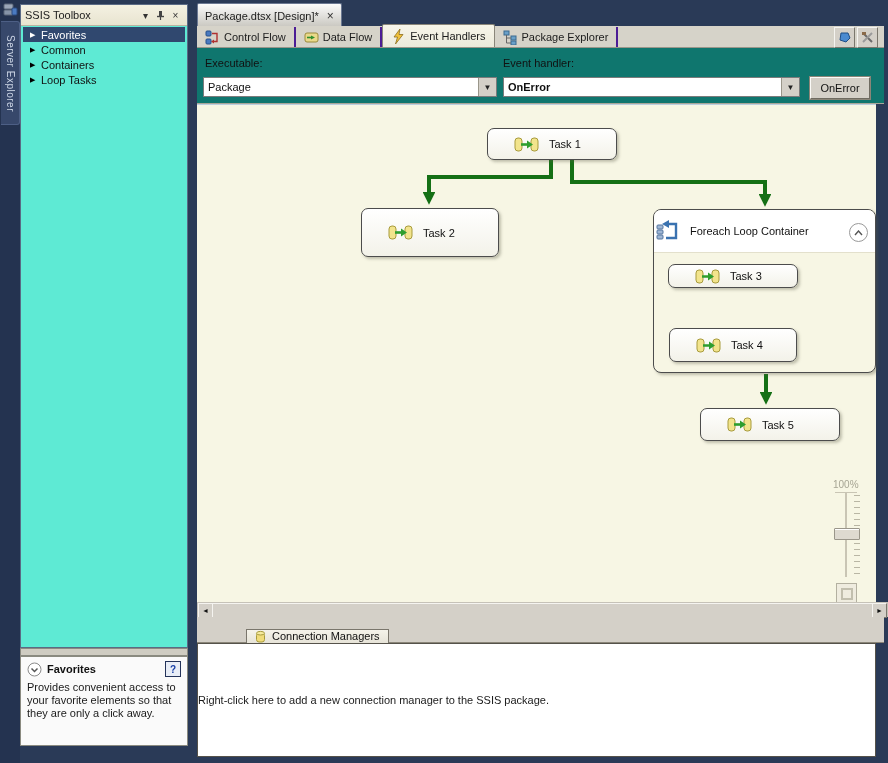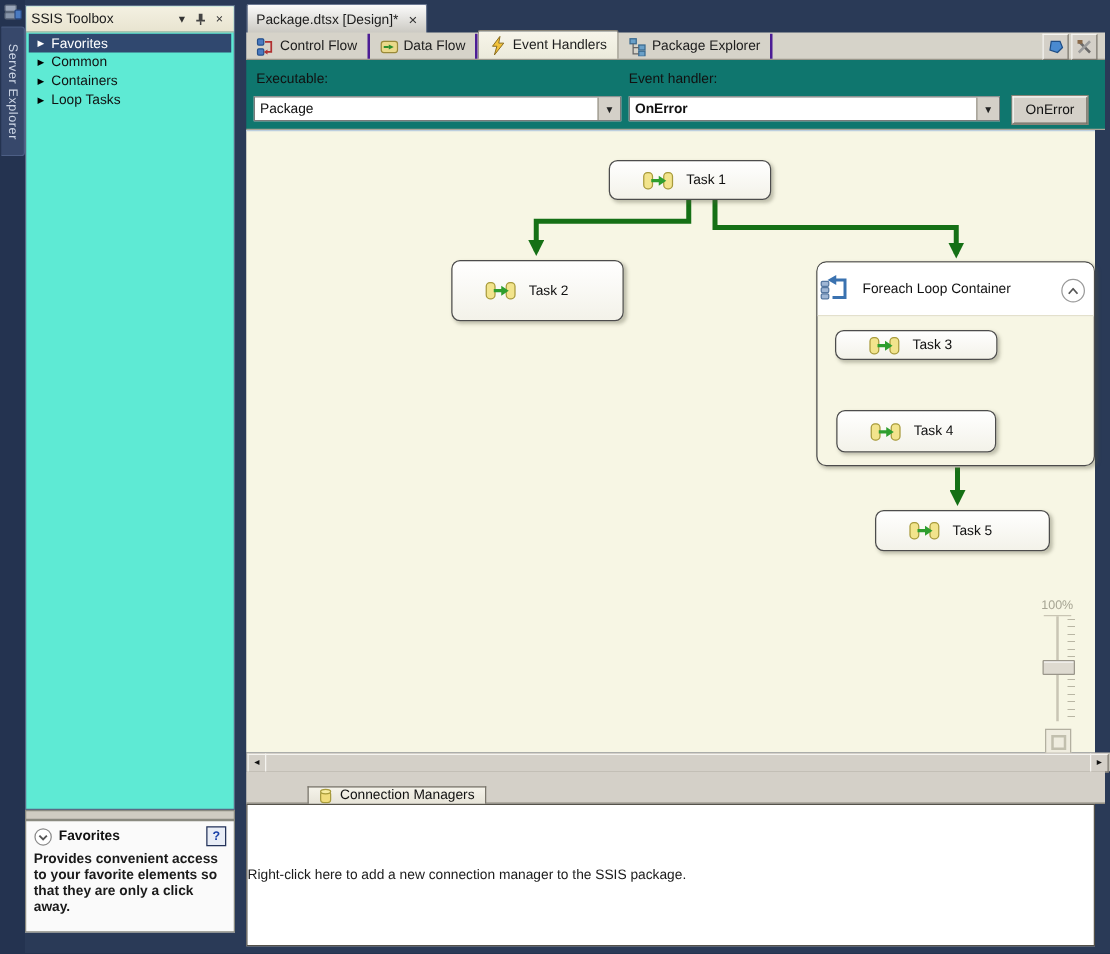--- a/index.html
+++ b/index.html
@@ -33,21 +33,21 @@
 
   
   #panel-splitter{left:20px;top:648px;width:168px;height:8px;background:#cfccc2;
       border:1px solid #8a8a80;box-sizing:border-box;}
   #fav-panel{left:20px;top:656px;width:168px;height:90px;background:#fafafa;
       border:1px solid #8a8a80;box-sizing:border-box;padding:4px 6px;}
   #fav-head{display:flex;align-items:center;gap:5px;}
   #fav-title{font-weight:bold;font-size:11px;}
   #fav-help{margin-left:auto;width:14px;height:14px;background:#e8edf6;border:1px solid #24335a;
       color:#1a41a8;font-weight:bold;font-size:10px;display:flex;align-items:center;justify-content:center;}
-  #fav-desc{margin-top:4px;line-height:13px;color:#1a1a1a;font-weight:bold;}
+  #fav-desc{margin-top:4px;line-height:13px;color:#1a1a1a;}
 
   
   #doc-tab{left:197px;top:3px;height:23px;padding:0 7px;display:flex;align-items:center;gap:8px;
       background:linear-gradient(#fbfbfb,#c9c7c0);border:1px solid #6b7892;border-bottom:none;
       border-radius:2px 2px 0 0;color:#1c1c1c;}
   #doc-close{color:#333;font-size:12px;}
 
   
   #designer-tabs{left:197px;top:26px;width:687px;height:22px;background:#d6d3c9;
       border-bottom:1px solid #9a968a;display:flex;align-items:flex-end;box-sizing:border-box;}

